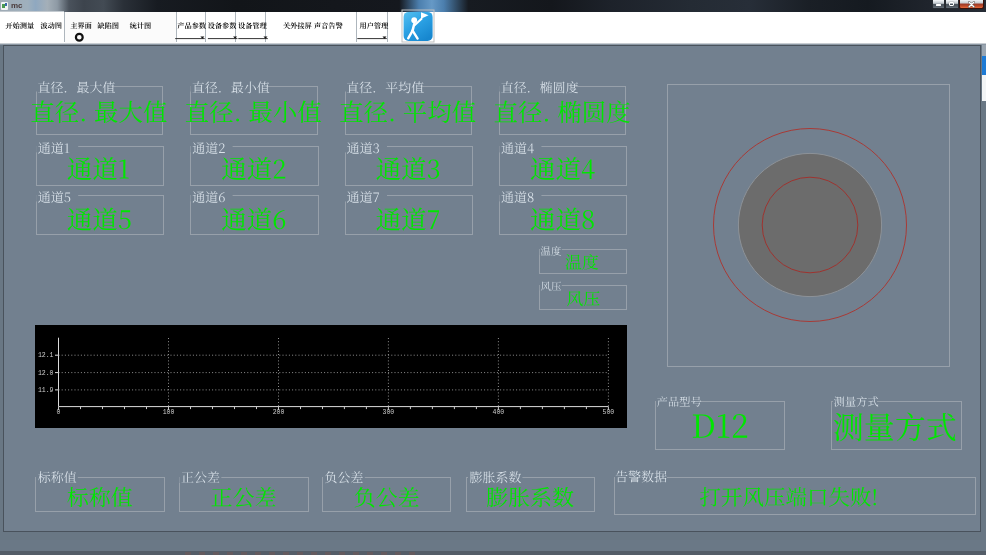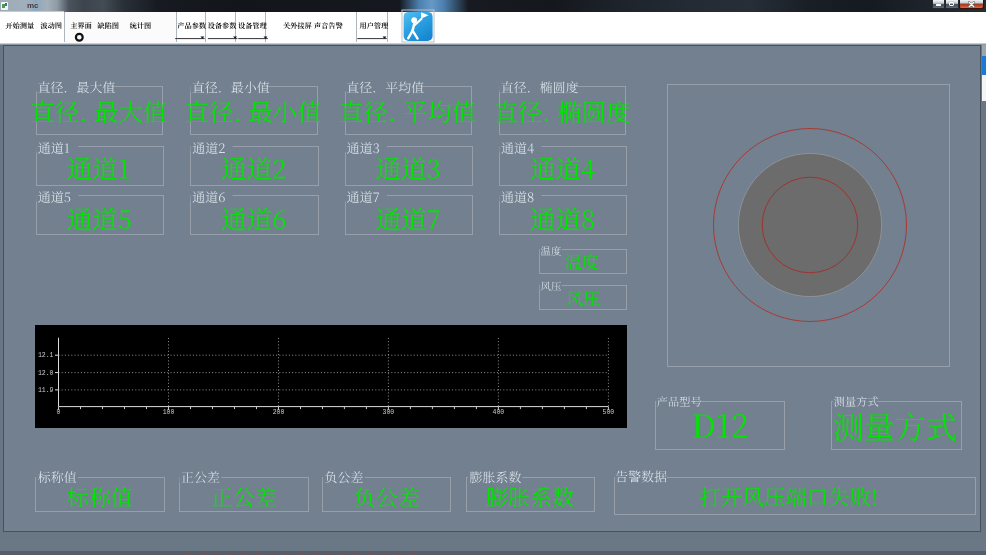--- a/index.html
+++ b/index.html
@@ -1,19 +1,19 @@
 <!DOCTYPE html>
 <html><head><meta charset="utf-8"><style>html,body{margin:0;padding:0;background:#000;}*{box-sizing:border-box;}#root{position:relative;width:986px;height:555px;overflow:hidden;font-family:"Liberation Sans",sans-serif;background:#697784;}</style></head><body>
 <div id="root">
     <div style="position:absolute;left:0;top:0;width:986px;height:12px;background:linear-gradient(90deg,#9fabb5 0%,#9fb0bd 2.8%,#8fa8c0 3.6%,#a4afb8 4.8%,#8e9aa5 5.8%,#4a525c 7%,#3d444d 8.5%,#434b54 10.5%,#2a3038 12.5%,#171b21 16%,#121519 24%,#14171c 34%,#15181e 40.5%,#4c7fae 42.5%,#6699c6 43.8%,#4c7fae 45%,#171b21 47.5%,#14171c 56%,#1d222a 62%,#242b34 70%,#272e38 76%,#1a1f26 82%,#151a20 88%,#1f242c 94%,#262c35 100%);"></div>
     <div style="position:absolute;left:0;top:11px;width:64px;height:1.5px;background:#c3cad0;"></div>
     <div style="position:absolute;left:1px;top:1.5px;width:7px;height:8px;background:#f2f4f4;border-radius:1px;"></div>
     <div style="position:absolute;left:2px;top:3.5px;width:3px;height:4px;background:#4a9a50;"></div>
     <div style="position:absolute;left:5px;top:3px;width:2px;height:3px;background:#3a6aaa;"></div>
-    <div style="position:absolute;left:27px;top:0px;width:30px;height:19px;color:#4a3a3a;font:bold 8px 'Liberation Sans',sans-serif;line-height:11px;">mc</div>
+    <div style="position:absolute;left:11px;top:0px;width:30px;height:19px;color:#4a3a3a;font:bold 8px 'Liberation Sans',sans-serif;line-height:11px;">mc</div>
     <div style="position:absolute;left:931.5px;top:0px;width:13px;height:8.5px;border-radius:0 0 2px 2px;background:linear-gradient(#f5f8fa,#c0c7cd 42%,#4a525b 52%,#505962 78%,#67707a);border:1px solid #262b31;border-top:none;"></div>
     <div style="position:absolute;left:935.5px;top:4px;width:5.5px;height:1.8px;background:#ffffff;border-radius:0.5px;"></div>
     <div style="position:absolute;left:944.5px;top:0px;width:14.5px;height:8.5px;border-radius:0 0 2px 2px;background:linear-gradient(#f5f8fa,#c0c7cd 42%,#4a525b 52%,#505962 78%,#67707a);border:1px solid #262b31;border-top:none;"></div>
     <div style="position:absolute;left:949px;top:1.8px;width:5px;height:4.2px;border:1.3px solid #ffffff;background:transparent;border-radius:1px;box-shadow:0 0 1px #333;"></div>
     <div style="position:absolute;left:959px;top:0px;width:24.5px;height:9px;border-radius:0 0 2.5px 2.5px;background:linear-gradient(#f0f3f5,#c6ccd1 38%,#9c3a28 50%,#b6482a 70%,#d85c32 92%,#e8764a);border:1px solid #3a1008;border-top:none;"></div>
     <svg style="position:absolute;left:967px;top:1.2px" width="9" height="7.5" viewBox="0 0 10 8">
       <path d="M2.4 1.2 L7.6 6.2 M7.6 1.2 L2.4 6.2" stroke="#555" stroke-width="2.6" stroke-linecap="round"></path>
       <path d="M2.4 1.2 L7.6 6.2 M7.6 1.2 L2.4 6.2" stroke="#ffffff" stroke-width="1.5" stroke-linecap="round"></path>
     </svg>
     <div style="position:absolute;left:0;top:12px;width:986px;height:30.5px;background:#ffffff;"></div>

